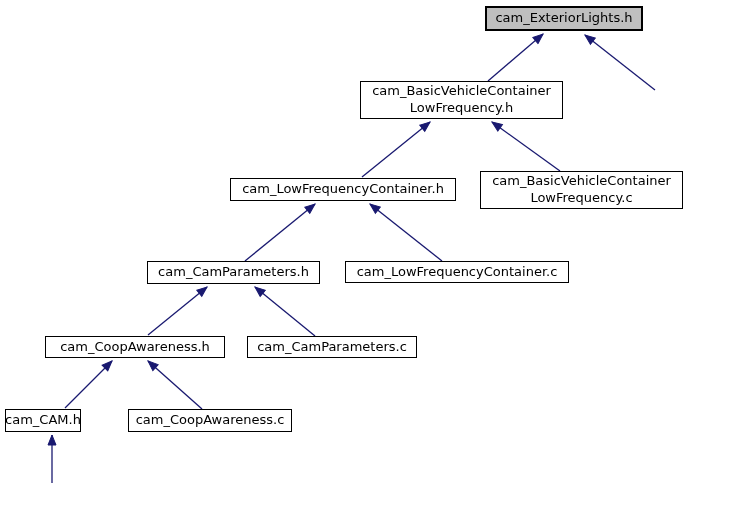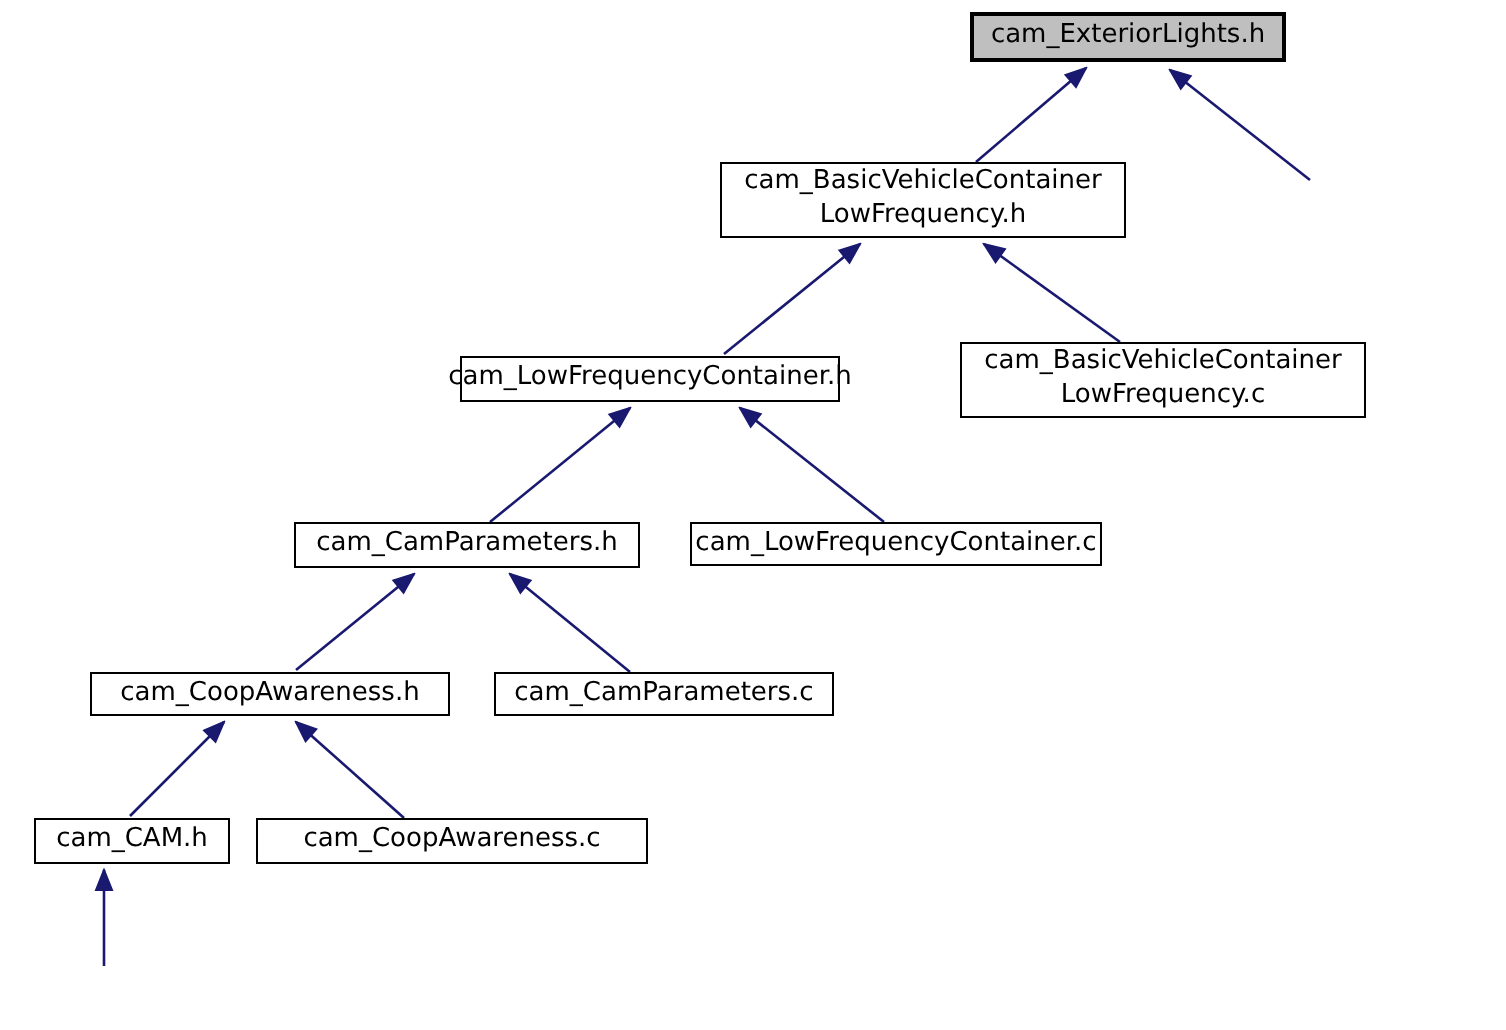--- a/index.html
+++ b/index.html
@@ -85,29 +85,29 @@
 
   <div class="node highlight" style="left:485px; top:6px; width:158px; height:25px;">cam_ExteriorLights.h</div>
 
   <div class="node" style="left:360px; top:81px; width:203px; height:38px;">cam_BasicVehicleContainer
 LowFrequency.h</div>
 
 
   <div class="node" style="left:480px; top:171px; width:203px; height:38px;">cam_BasicVehicleContainer
 LowFrequency.c</div>
 
-  <div class="node" style="left:230px; top:178px; width:190px; height:23px;">cam_LowFrequencyContainer.h</div>
+  <div class="node" style="left:230px; top:178px; width:226px; height:23px;">cam_LowFrequencyContainer.h</div>
 
-  <div class="node" style="left:345px; top:261px; width:206px; height:22px;text-align:center;">cam_LowFrequencyContainer.c</div>
+  <div class="node" style="left:345px; top:261px; width:224px; height:22px;text-align:center;">cam_LowFrequencyContainer.c</div>
 
   <div class="node" style="left:147px; top:261px; width:173px; height:23px;">cam_CamParameters.h</div>
 
   <div class="node" style="left:247px; top:336px; width:170px; height:22px;">cam_CamParameters.c</div>
 
   <div class="node" style="left:45px; top:336px; width:180px; height:22px;">cam_CoopAwareness.h</div>
 
-  <div class="node" style="left:128px; top:409px; width:196px; height:23px;">cam_CoopAwareness.c</div>
+  <div class="node" style="left:128px; top:409px; width:164px; height:23px;">cam_CoopAwareness.c</div>
 
-  <div class="node" style="left:5px; top:409px; width:98px; height:23px;margin-left:12px;">cam_CAM.h</div>
+  <div class="node" style="left:5px; top:409px; width:76px; height:23px;">cam_CAM.h</div>
 
   <div class="node" style="left:4px; top:483px; width:99px; height:22px;margin-top:40px;">cam_CAM.c</div>
 
 </div>
 
 </body></html>

